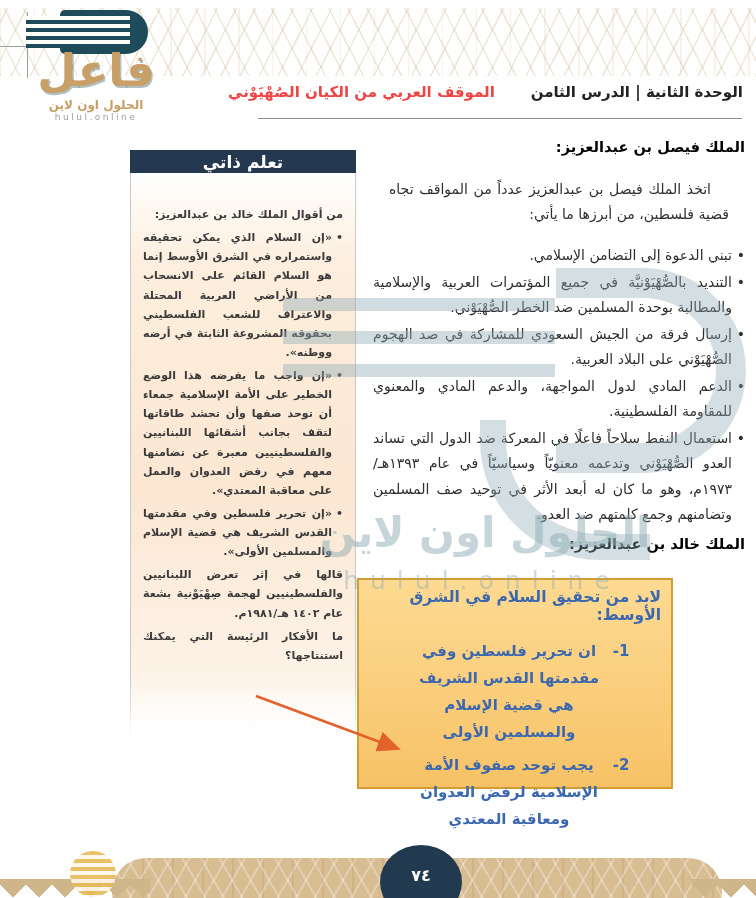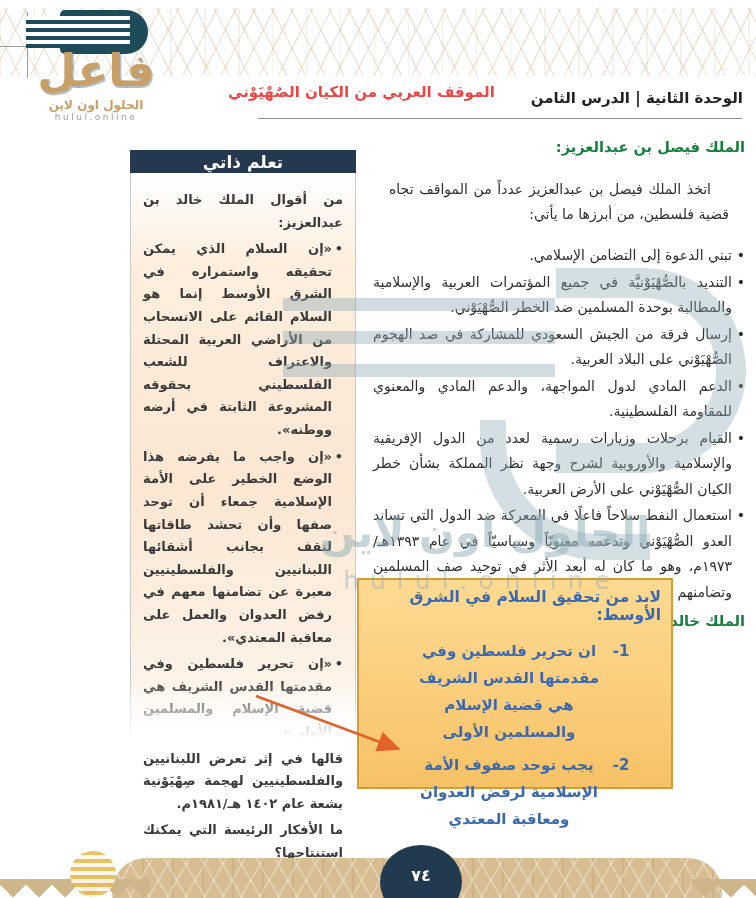--- a/index.html
+++ b/index.html
@@ -32,44 +32,44 @@
     background:repeating-linear-gradient(180deg,#ffffff 0 4px, #1e4b59 4px 8px); }
   .logo-word { position:absolute; left:0; top:38px; width:168px; text-align:center;
     font-size:45px; font-weight:bold; color:#c79f67; line-height:1.1;
     text-shadow:1.5px 1.5px 0 rgba(30,75,89,.35); }
   .logo-sub { position:absolute; left:0; top:90px; width:168px; text-align:center;
     color:#c79f67; font-size:12px; font-weight:bold; direction:rtl; }
   .logo-domain { position:absolute; left:0; top:104px; width:168px; text-align:center;
     color:#98a0a4; font-size:9px; letter-spacing:2.5px; }
 
   
-  .header-unit { position:absolute; top:89px; right:13px; direction:rtl;
+  .header-unit { position:absolute; top:83px; right:13px; direction:rtl;
     font-size:15px; font-weight:bold; color:#222; }
   .header-lesson { position:absolute; top:83px; left:228px; direction:rtl;
     font-size:15px; font-weight:bold; color:#ef4444; }
   .header-rule { position:absolute; top:118px; left:258px; width:484px; border-top:1px solid #8d8d8d; }
 
   
   .main-col { position:absolute; top:134px; left:373px; width:372px;
     direction:rtl; text-align:justify; color:#2e2e2e; font-size:14px; line-height:1.82; }
-  .main-col h3 { font-size:14.6px; font-weight:bold; color:#15803d; margin:0 0 2px; }
+  .main-col h3 { font-size:14.6px; font-weight:bold; color:#000000; margin:0 0 2px; }
   .main-col .intro { text-indent:18px; margin:16px; }
   .main-col ul { list-style:none; margin:4px 0 0; padding:0; }
   .main-col li { position:relative; padding-right:13px; margin-bottom:1px; }
   .main-col li::before { content:"•"; position:absolute; right:0; top:0; color:#2e2e2e; }
   .main-col .h2nd { margin-top:3px; }
 
   
   .sidebar { position:absolute; left:130px; top:150px; width:226px; }
   .sidebar-header { height:23px; background:#24384f; color:#fff; font-size:17px; font-weight:bold;
     display:flex; align-items:center; justify-content:center; direction:rtl; }
   .sidebar-body { position:relative; border:1px solid #c9c9c9; border-top:none; height:578px;
-    padding:16px 12px 0;
+    padding:32px 12px 0;
     background:linear-gradient(180deg,#ffffff 0%, #fdeedd 16%, #fbe7d2 55%, #fdf3e8 88%, #ffffff 100%);
-    direction:rtl; text-align:justify; color:#3a3a3a; font-size:13px; font-weight:bold; line-height:1.74; }
+    direction:rtl; text-align:justify; color:#3a3a3a; font-size:11px; font-weight:bold; line-height:1.74; }
   .sidebar-body::after { content:""; position:absolute; left:-2px; right:-2px; bottom:-2px; height:72px;
     background:linear-gradient(180deg, rgba(255,255,255,0), #ffffff 80%); }
   .sidebar-body p { margin:0 0 4px; }
   .sidebar-body ul { list-style:none; margin:0; padding:0; }
   .sidebar-body li { position:relative; padding-right:11px; margin-bottom:4px; }
   .sidebar-body li::before { content:"•"; position:absolute; right:0; top:0; }
 
   
   .note-box { position:absolute; left:357px; top:578px; width:316px; height:211px;
     background:linear-gradient(180deg,#fdda92 0%, #fbd182 40%, #f7c266 100%);
@@ -138,21 +138,20 @@
   <div class="header-rule"></div>
 
   <div class="main-col">
     <h3>الملك فيصل بن عبدالعزيز:</h3>
     <p class="intro">اتخذ الملك فيصل بن عبدالعزيز عدداً من المواقف تجاه قضية فلسطين، من أبرزها ما يأتي:</p>
     <ul>
       <li>تبني الدعوة إلى التضامن الإسلامي.</li>
       <li>التنديد بالصُّهْيَوْنيَّة في جميع المؤتمرات العربية والإسلامية والمطالبة بوحدة المسلمين ضد الخطر الصُّهْيَوْني.</li>
       <li>إرسال فرقة من الجيش السعودي للمشاركة في صد الهجوم الصُّهْيَوْني على البلاد العربية.</li>
       <li>الدعم المادي لدول المواجهة، والدعم المادي والمعنوي للمقاومة الفلسطينية.</li>
-      <li>القيام برحلات وزيارات رسمية لعدد من الدول الإفريقية والإسلامية والأوروبية لشرح وجهة نظر المملكة بشأن خطر الكيان الصُّهْيَوْني على الأرض العربية.</li>
       <li>استعمال النفط سلاحاً فاعلًا في المعركة ضد الدول التي تساند العدو الصُّهْيَوْني وتدعمه معنويّاً وسياسيّاً في عام ١٣٩٣هـ/١٩٧٣م، وهو ما كان له أبعد الأثر في توحيد صف المسلمين وتضامنهم وجمع كلمتهم ضد العدو.</li>
     </ul>
     <h3 class="h2nd">الملك خالد بن عبدالعزيز:</h3>
   </div>
 
   <div class="sidebar">
     <div class="sidebar-header">تعلم ذاتي</div>
     <div class="sidebar-body">
       <p>من أقوال الملك خالد بن عبدالعزيز:</p>
       <ul>

